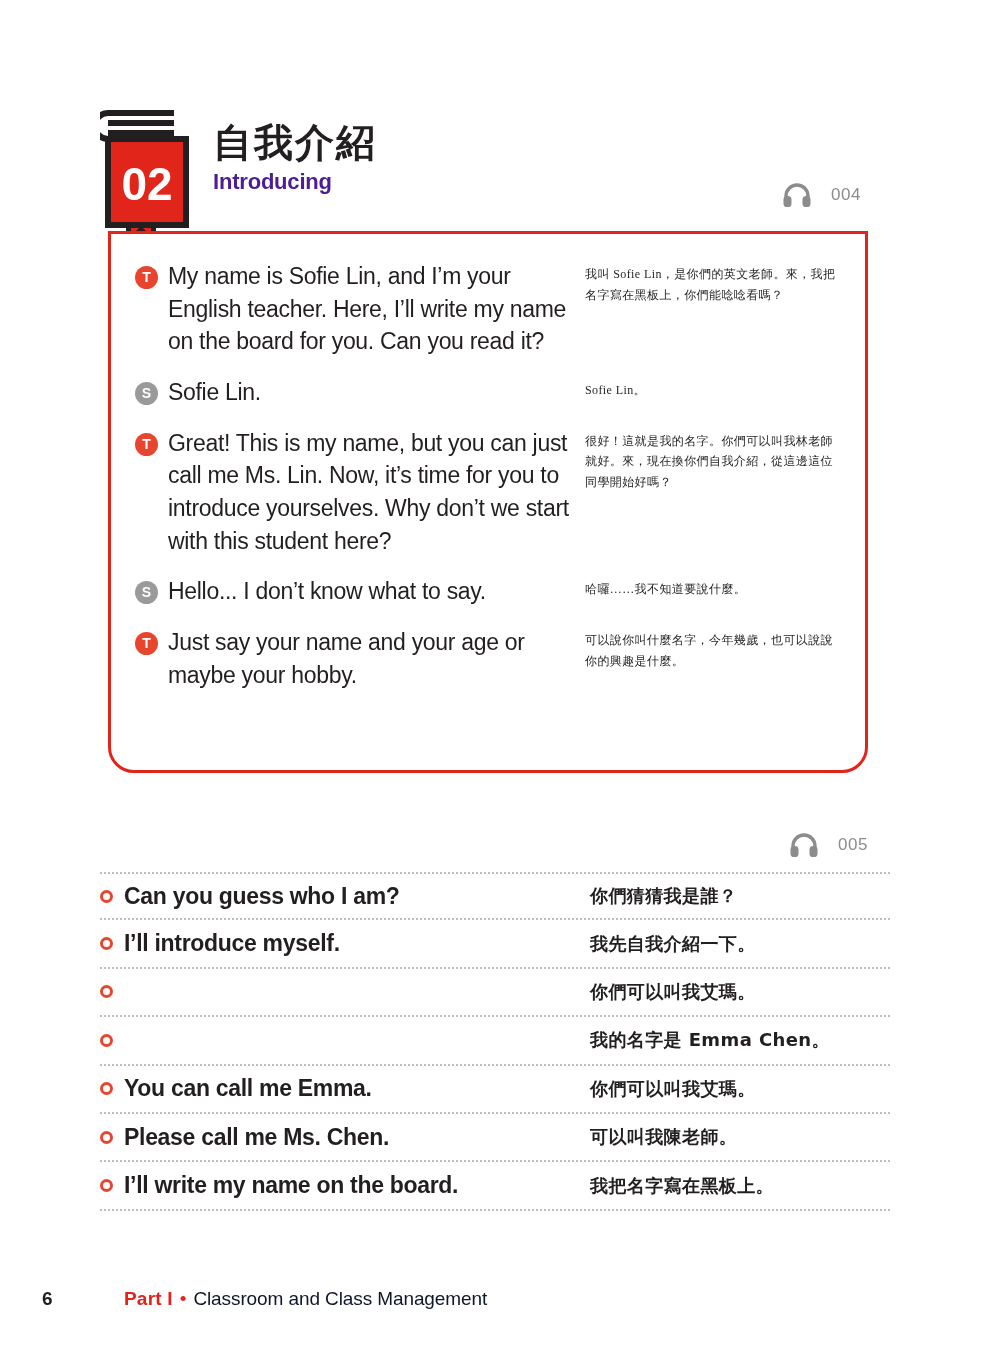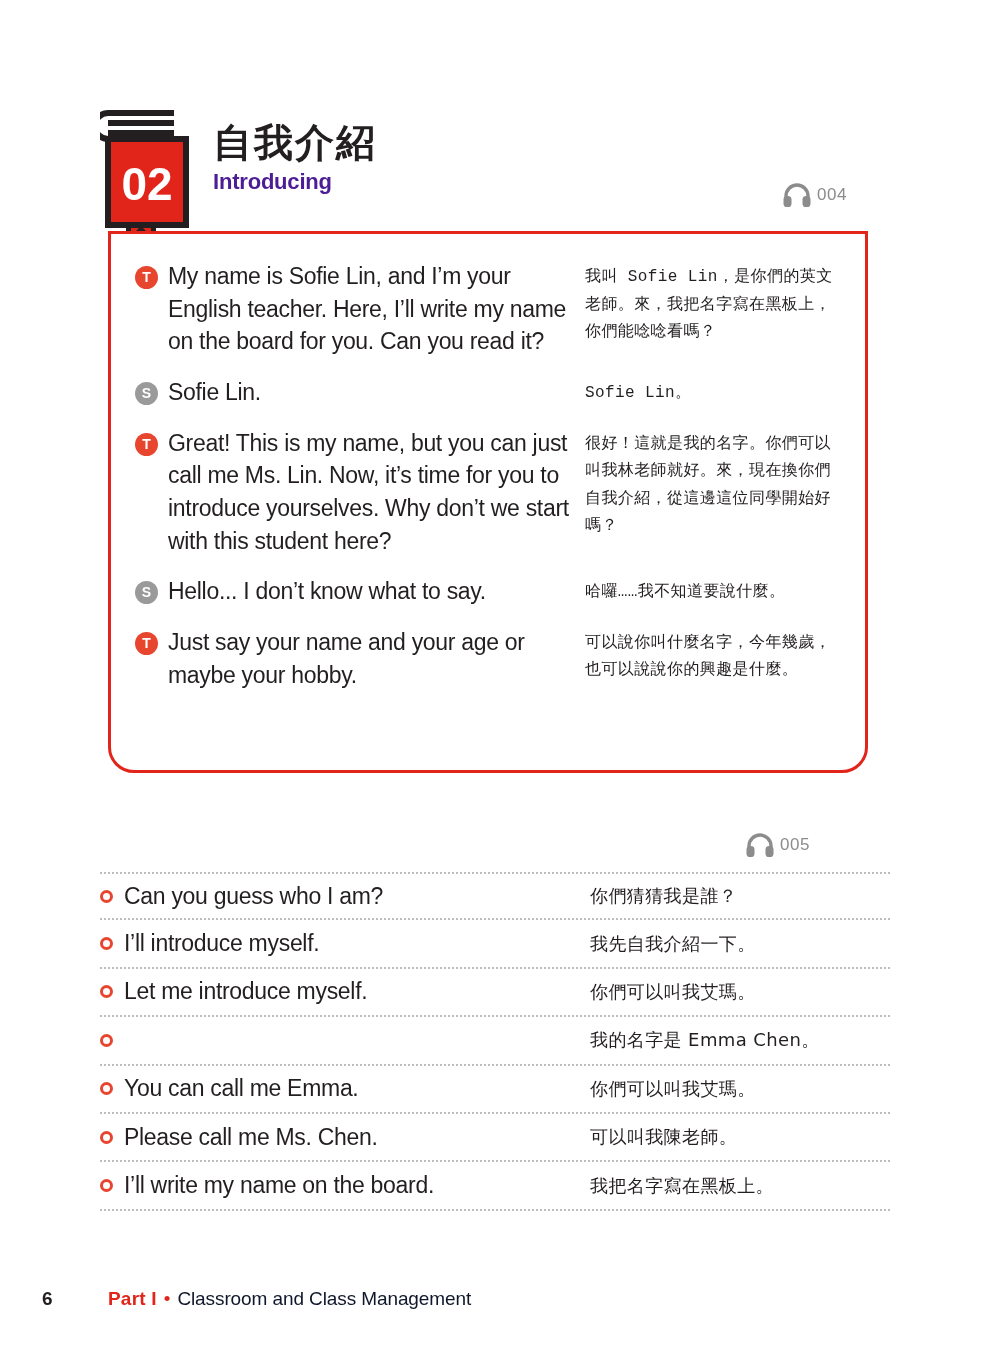--- a/index.html
+++ b/index.html
@@ -56,21 +56,21 @@
     color: #4c1d95;
     margin-top: 4px;
     letter-spacing: -0.2px;
   }
 
   
   .audio-badge {
     position: absolute;
     display: flex;
     align-items: center;
-    gap: 5px;
+    gap: 19px;
     justify-content: space-between;
   }
   .audio-badge.track-004 { left: 782px; top: 182px; }
   .audio-track-num {
     font-size: 17px;
     color: #8c8c8c;
     letter-spacing: 0.5px;
   }
 
   
@@ -123,24 +123,24 @@
   .dlg-badge.student { background: #9a9a9a; }
 
   .dlg-en {
     font-size: 23px;
     line-height: 1.42;
     color: #231f20;
     letter-spacing: -0.3px;
   }
   .dlg-zh {
     width: 252px;
-    font-size: 16px;
+    font-size: 12px;
     line-height: 1.72;
     color: #231f20;
-    font-family: Liberation Mono, monospace;
+    font-family: Liberation Serif, serif;
     letter-spacing: 0.4px;
     padding-top: 4px;
   }
 
   
   .section-head {
     position: absolute;
     left: 100px;
     top: 820px;
     width: 790px;
@@ -150,28 +150,29 @@
   .section-title {
     position: absolute;
     left: 48px;
     top: 2px;
     font-size: 28px;
     font-weight: 700;
     letter-spacing: 1.5px;
     color: #231f20;
     font-family: "DejaVu Sans", "Liberation Sans", sans-serif;
   }
-  .audio-badge.track-005 { left: 745px; top: 832px; }
+  .audio-badge.track-005 { left: 789px; top: 832px; }
 
   
   .phrase-list {
     position: absolute;
     left: 100px;
     top: 872px;
     width: 790px;
+    font-weight: bold;
   }
   .phrase-row {
     display: flex;
     align-items: center;
     height: 48.4px;
     border-bottom: 2px dotted #bdbdbd;
   }
   .phrase-row:first-child { border-top: 2px dotted #bdbdbd; }
   .phrase-left {
     width: 490px;
@@ -210,20 +211,21 @@
     font-size: 19px;
     font-weight: 700;
     color: #231f20;
     width: 66px;
   }
   .footer-part {
     font-size: 19px;
     font-weight: 700;
     color: #e1251b;
     letter-spacing: 0.2px;
+    margin-left: 16px;
   }
   .footer-dot {
     color: #e1251b;
     font-size: 19px;
     margin: 0 7px;
   }
   .footer-text {
     font-size: 19px;
     color: #0f172a;
     letter-spacing: -0.1px;
@@ -335,21 +337,20 @@
       <div class="phrase-left">
         <span class="ring-bullet"></span>
         <span class="phrase-en">I’ll introduce myself.</span>
       </div>
       <div class="phrase-zh">我先自我介紹一下。</div>
     </div>
 
     <div class="phrase-row">
       <div class="phrase-left">
         <span class="ring-bullet"></span>
-        <span class="phrase-en">Let me introduce myself.</span>
       </div>
       <div class="phrase-zh">你們可以叫我艾瑪。</div>
     </div>
 
     <div class="phrase-row">
       <div class="phrase-left">
         <span class="ring-bullet"></span>
       </div>
       <div class="phrase-zh">我的名字是 Emma Chen。</div>
     </div>

